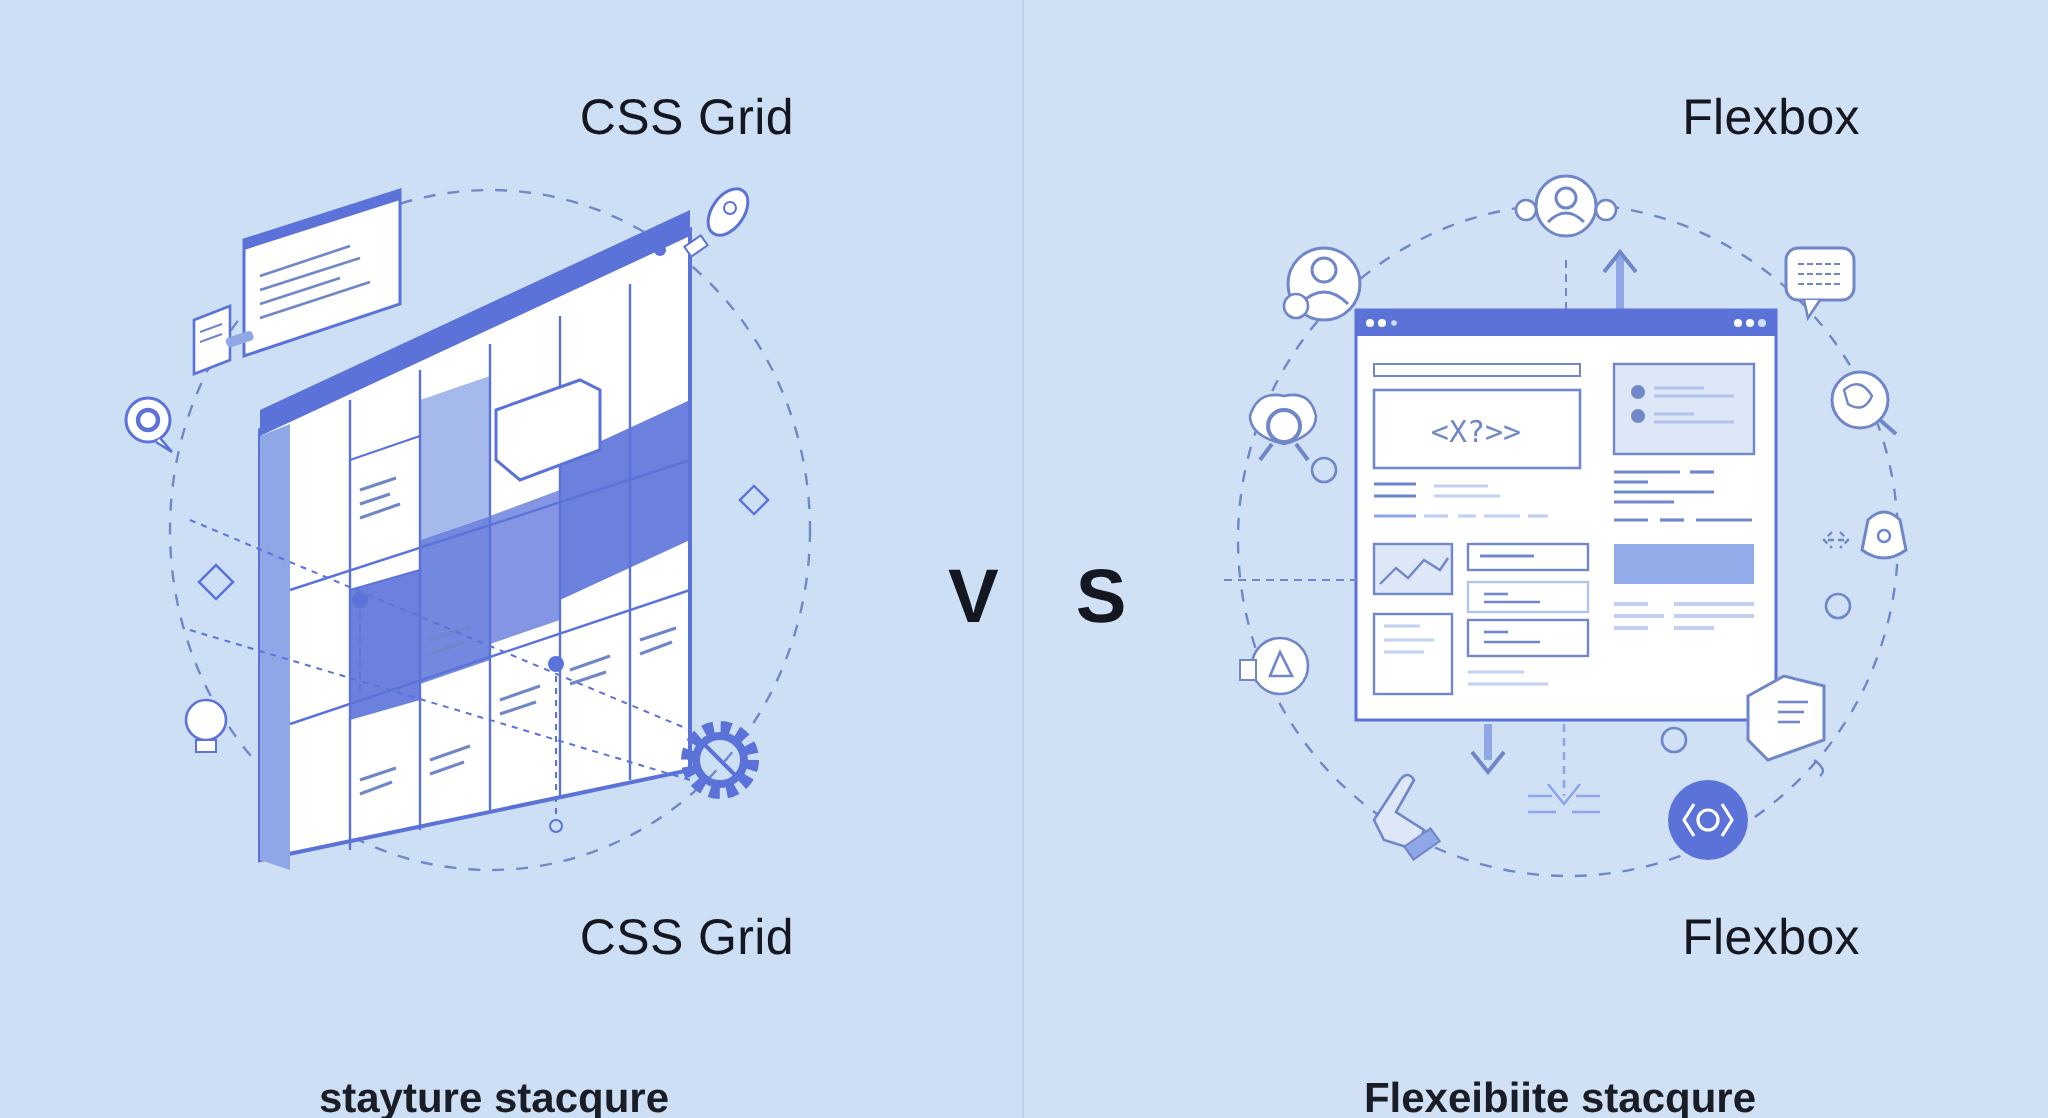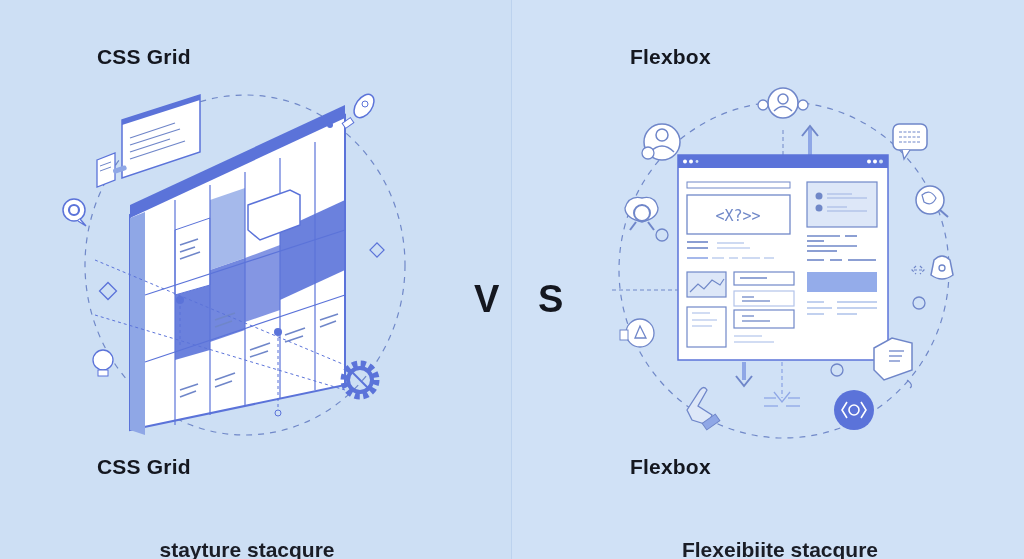--- a/index.html
+++ b/index.html
@@ -13,21 +13,21 @@
   .panel {
     position: absolute; top: 0; height: 559px; width: 512px;
   }
   .panel.left { left: 0; background: #cddff4; }
   .panel.right { left: 512px; background: #d0e1f6; }
   .divider {
     position: absolute; left: 511px; top: 0; width: 1px; height: 559px;
     background: #bcd2ee;
   }
   .title {
-    position: absolute; font-weight: 700; font-size: 21px; text-align: left;
+    position: absolute; font-weight: 400; font-size: 25px; text-align: right;
     width: 300px; letter-spacing: 0.2px;
   }
   .subtitle {
     position: absolute; font-weight: 700; font-size: 21px; text-align: center;
     width: 300px; color: #1a1d26; margin-top: 46px;
   }
   .vs {
     position: absolute; left: 474px; top: 278px; font-weight: 700;
     font-size: 38px; letter-spacing: 14px; color: #14171f;
   }

